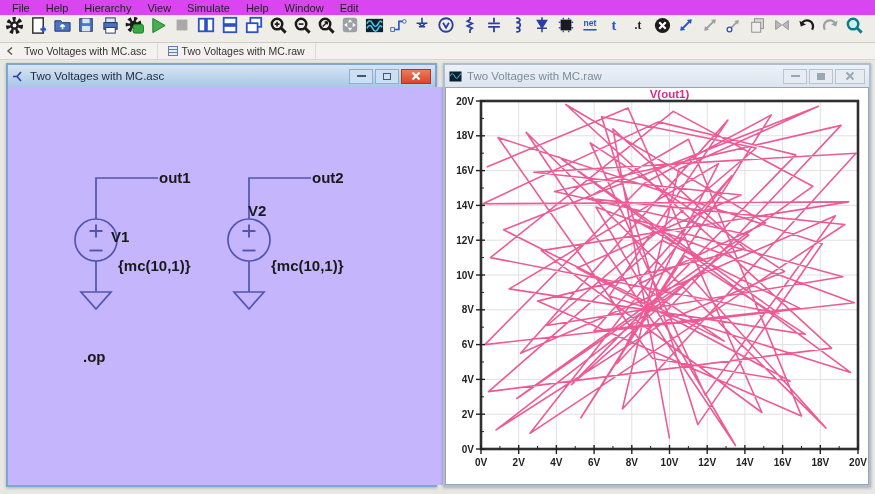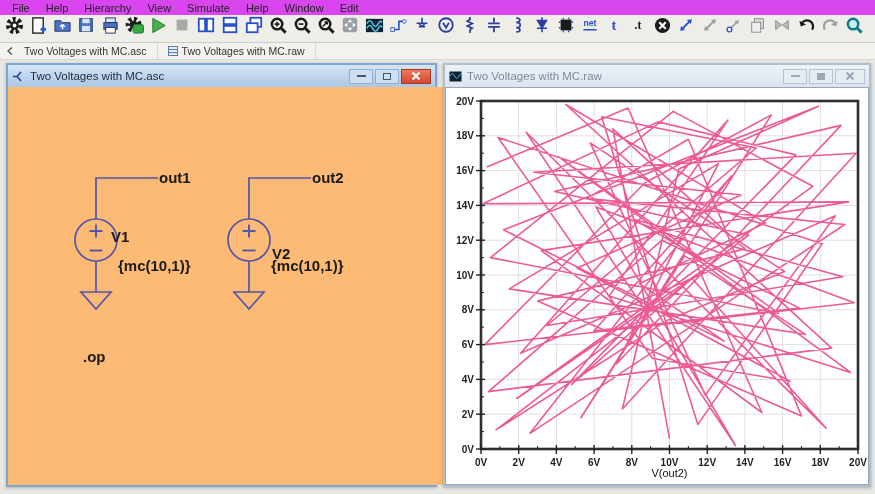--- a/index.html
+++ b/index.html
@@ -30,21 +30,21 @@
   .tbtns { margin-left:auto; display:flex; gap:2px; }
   .wbtn { width:24px; height:15px; border:1px solid #8fb0d4; background:#cfdff2;
     display:flex; align-items:center; justify-content:center; }
   .wbtn.inactive { border-color:#b9c4d2; background:#e7ecf3; }
   .wbtn.close { width:30px; background:linear-gradient(#ef7a5d,#d8462d); border-color:#a53a22; }
   .wbtn.close.inactive { background:#e7ecf3; border-color:#b9c4d2; }
   .mindash { width:9px; height:2px; background:#41586f; }
   .maxsq { width:8px; height:7px; border:1.5px solid #41586f; }
   .inactive .mindash, .inactive .maxsq { background:#9aa7b5; border-color:#9aa7b5; }
 
-  .schem-canvas { position:relative; width:513px; height:398px; background:#fdba74; }
+  .schem-canvas { position:relative; width:513px; height:398px; background:#c4b5fd; }
   .schem-text { position:absolute; font-weight:bold; color:#1a1a1a; font-size:15px; white-space:nowrap; }
 
   .wave-pane { position:relative; width:424px; height:398px; background:#fff;
     border:1px solid #9aa5b1; }
   .plot-title { position:absolute; left:35px; top:0; width:377px; text-align:center;
     font-size:11.5px; font-weight:bold; }
   .plot-xlabel { position:absolute; left:35px; top:379px; width:377px; text-align:center;
     font-size:11px; color:#111; }
   .tick { font-size:10px; fill:#222; font-family:"Liberation Sans",sans-serif; }
 </style>
@@ -334,21 +334,21 @@
           <circle cx="241" cy="153" r="21"></circle>
           <path d="M234.5 144h13M241 137.5v13" stroke-width="1.9"></path>
           <path d="M234.5 163.5h13" stroke-width="1.9"></path>
           <path d="M241 174v31"></path>
           <path d="M226 205h30l-15 17z"></path>
         </g>
       </svg>
       <div class="schem-text" style="left:151px; top:82px;">out1</div>
       <div class="schem-text" style="left:304px; top:82px;">out2</div>
       <div class="schem-text" style="left:103px; top:115px;margin-top:26px;">V1</div>
-      <div class="schem-text" style="left:264px; top:115px;margin-top:43px;">V2</div>
+      <div class="schem-text" style="left:240px; top:115px;">V2</div>
       <div class="schem-text" style="left:110px; top:170px;">{mc(10,1)}</div>
       <div class="schem-text" style="left:263px; top:170px;">{mc(10,1)}</div>
       <div class="schem-text" style="left:75px; top:261px;">.op</div>
     </div>
   </div>
 
   <div class="win" style="left:443px; top:3px; width:428px; height:424px; border-color:#aebfd2; background:#eef1f5;">
     <div class="titlebar inactive">
       <svg width="13" height="13" viewBox="0 0 13 13" style="margin-right:5px">
           <rect x="0.5" y="1.5" width="12" height="10" fill="#0d2030"></rect>
@@ -363,20 +363,21 @@
             <span class="maxsq"></span>
           </span>
         <span class="wbtn close inactive">
             <svg width="10" height="10" viewBox="0 0 10 10">
               <path d="M1.5 1.5l7 7M8.5 1.5l-7 7" stroke="#9aa7b5" stroke-width="2"></path>
             </svg>
           </span>
       </div>
     </div>
     <div class="wave-pane">
+      <div class="plot-title" id="plot-title" style="color: rgb(214, 44, 134);">V(out1)</div>
       <svg id="plot-svg" width="424" height="398" style="position:absolute;left:0;top:0">
           <line x1="72.7" y1="13" x2="72.7" y2="361" stroke="#e0e0e0"></line>
           <line x1="35" y1="326.2" x2="412" y2="326.2" stroke="#e0e0e0"></line>
           <line x1="110.4" y1="13" x2="110.4" y2="361" stroke="#e0e0e0"></line>
           <line x1="35" y1="291.4" x2="412" y2="291.4" stroke="#e0e0e0"></line>
           <line x1="148.1" y1="13" x2="148.1" y2="361" stroke="#e0e0e0"></line>
           <line x1="35" y1="256.6" x2="412" y2="256.6" stroke="#e0e0e0"></line>
           <line x1="185.8" y1="13" x2="185.8" y2="361" stroke="#e0e0e0"></line>
           <line x1="35" y1="221.79999999999998" x2="412" y2="221.79999999999998" stroke="#e0e0e0"></line>
           <line x1="223.5" y1="13" x2="223.5" y2="361" stroke="#e0e0e0"></line>
@@ -449,17 +450,16 @@
           <text x="374.3" y="378" text-anchor="middle" class="tick" font-weight="bold">18V</text>
           <line x1="30" y1="47.80000000000001" x2="39" y2="47.80000000000001" stroke="#222" stroke-width="1.4"></line>
           <text x="28" y="51.30000000000001" text-anchor="end" class="tick" font-weight="bold">18V</text>
           <line x1="393.15" y1="358" x2="393.15" y2="361" stroke="#222"></line>
           <line x1="35" y1="30.400000000000034" x2="38" y2="30.400000000000034" stroke="#222"></line>
           <line x1="412" y1="357" x2="412" y2="366" stroke="#222" stroke-width="1.4"></line>
           <text x="412" y="378" text-anchor="middle" class="tick" font-weight="bold">20V</text>
           <line x1="30" y1="13" x2="39" y2="13" stroke="#222" stroke-width="1.4"></line>
           <text x="28" y="16.5" text-anchor="end" class="tick" font-weight="bold">20V</text>
         </svg>
-      <div class="plot-xlabel">V(out2)</div>
     </div>
   </div>
 
 </div>
 
 </body></html>

